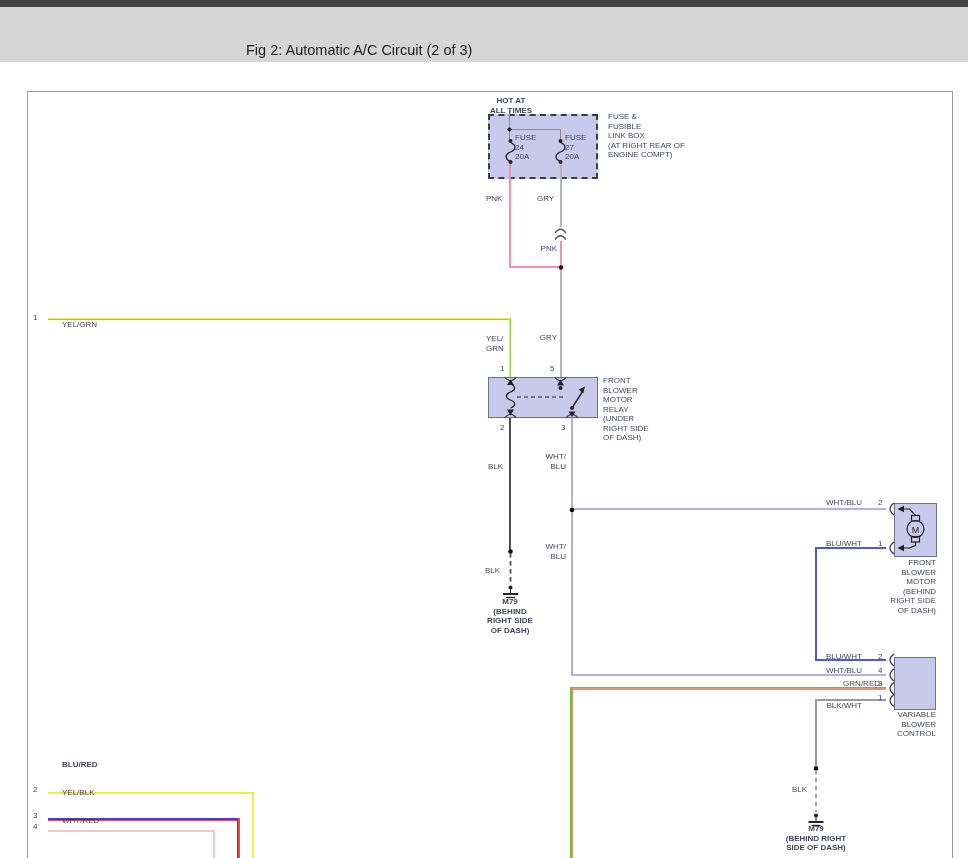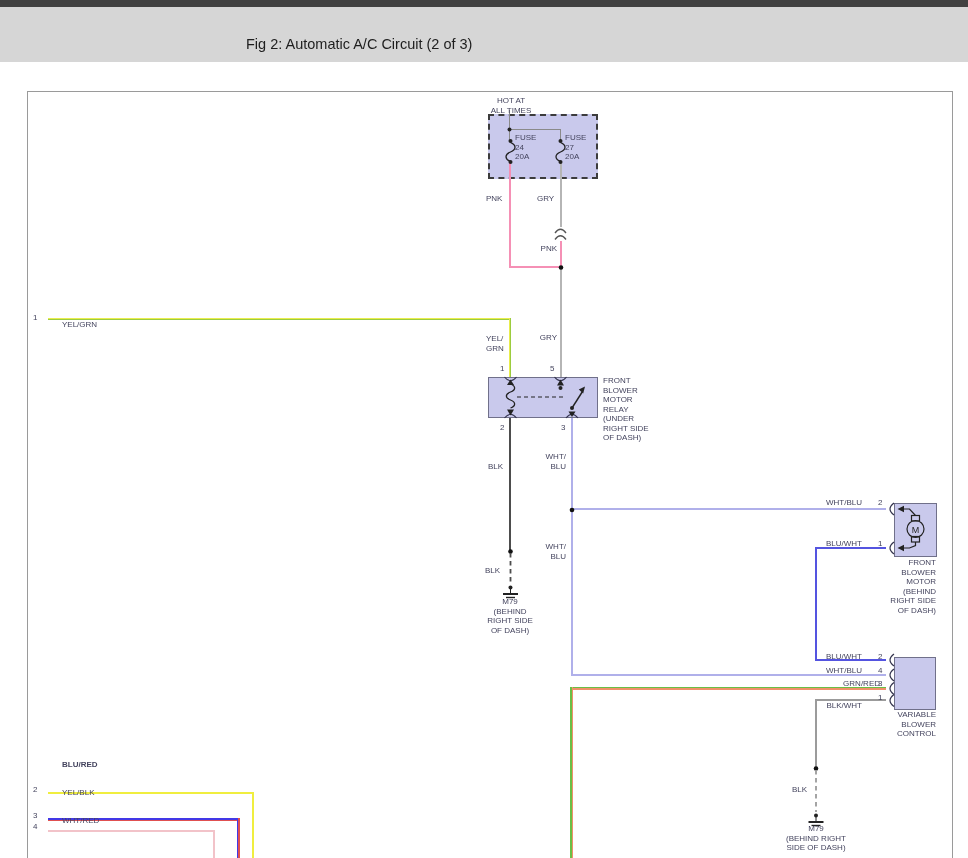--- a/index.html
+++ b/index.html
@@ -1,31 +1,31 @@
 <!DOCTYPE html>
 <html style="--label-color: #44445e;"><head>
 <meta charset="utf-8">
 <style>
   html,body{margin:0;padding:0;background:#fff;}
   #page{position:relative;width:968px;height:858px;overflow:hidden;background:#fff;
         font-family:"Liberation Sans",sans-serif;}
   .lbl{position:absolute;font:8px/9.5px "Liberation Sans",sans-serif;color:var(--label-color,#44445e);
        white-space:pre-line;}
   .rgt{text-align:right;}
-  .ctr{text-align:center;}
+  .ctr{text-align:center;font-weight:bold;}
   .wire{position:absolute;}
   .wire.h{height:2px;}
   .wire.v{width:2px;}
   .cbox{position:absolute;box-sizing:border-box;border:1px solid #70708a;}
   .fusebox{position:absolute;box-sizing:border-box;border:2px dashed #3c3c3c;}
   #frame{position:absolute;left:27px;top:91px;width:924px;height:800px;
          border:1px solid #9a9a9a;}
   #topbar{position:absolute;left:0;top:0;width:968px;height:7px;}
   #header{position:absolute;left:0;top:7px;width:968px;height:55px;}
-  #title{position:absolute;left:246px;top:36px;font-size:14.5px;color:#1e1e1e;}
+  #title{position:absolute;left:246px;top:42px;font-size:14.5px;color:#1e1e1e;}
   svg.overlay{position:absolute;left:0;top:0;pointer-events:none;}
 </style>
 </head>
 <body>
 
 <div id="page">
 
   <div id="topbar" style="background: rgb(65, 65, 65);"></div>
   <div id="header" style="background: rgb(214, 214, 214);"></div>
   <div id="title">Fig 2: Automatic A/C Circuit (2 of 3)</div>
@@ -160,20 +160,25 @@
   </svg>
 
   <div class="lbl ctr" style="left:482px;top:96px;width:58px;">HOT AT
 ALL TIMES</div>
   <div class="lbl" style="left:515px;top:133px;">FUSE
 24
 20A</div>
   <div class="lbl" style="left:565px;top:133px;">FUSE
 27
 20A</div>
+  <div class="lbl" style="left:608px;top:112px;">FUSE &amp;
+FUSIBLE
+LINK BOX
+(AT RIGHT REAR OF
+ENGINE COMPT)</div>
 
   <div class="lbl" style="left:486px;top:194px;">PNK</div>
   <div class="lbl" style="left:537px;top:194px;">GRY</div>
   <div class="lbl rgt" style="left:533px;top:244px;width:24px;">PNK</div>
 
   <div class="lbl" style="left:33px;top:313px;">1</div>
   <div class="lbl" style="left:62px;top:320px;">YEL/GRN</div>
 
   <div class="lbl" style="left:486px;top:334px;">YEL/
 GRN</div>

